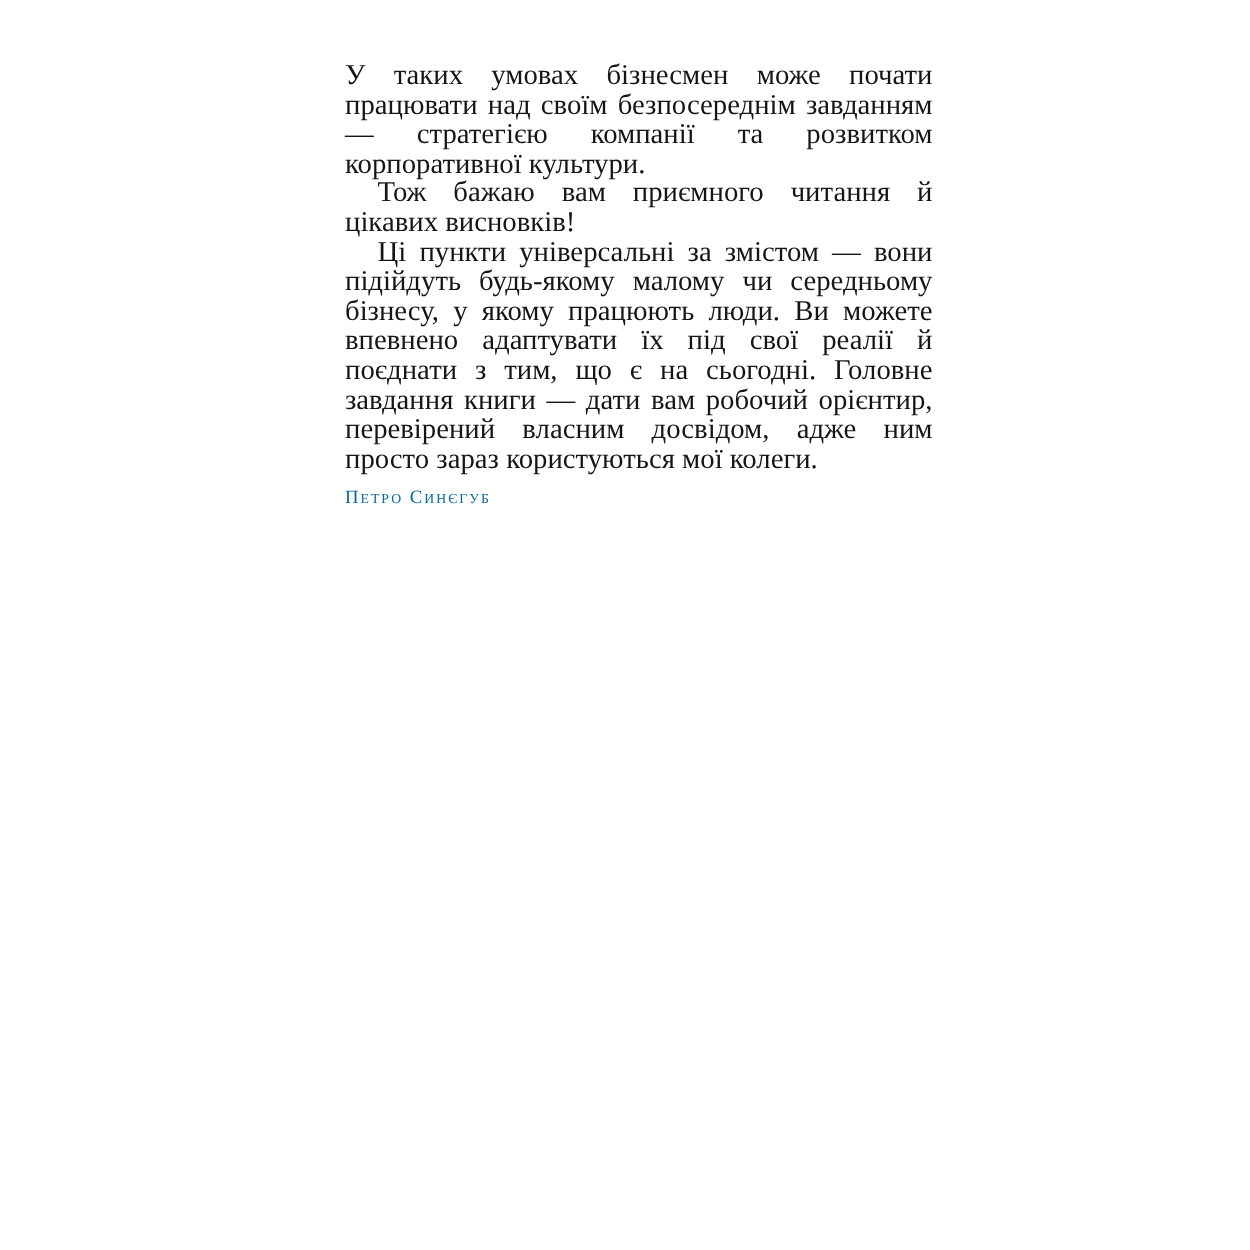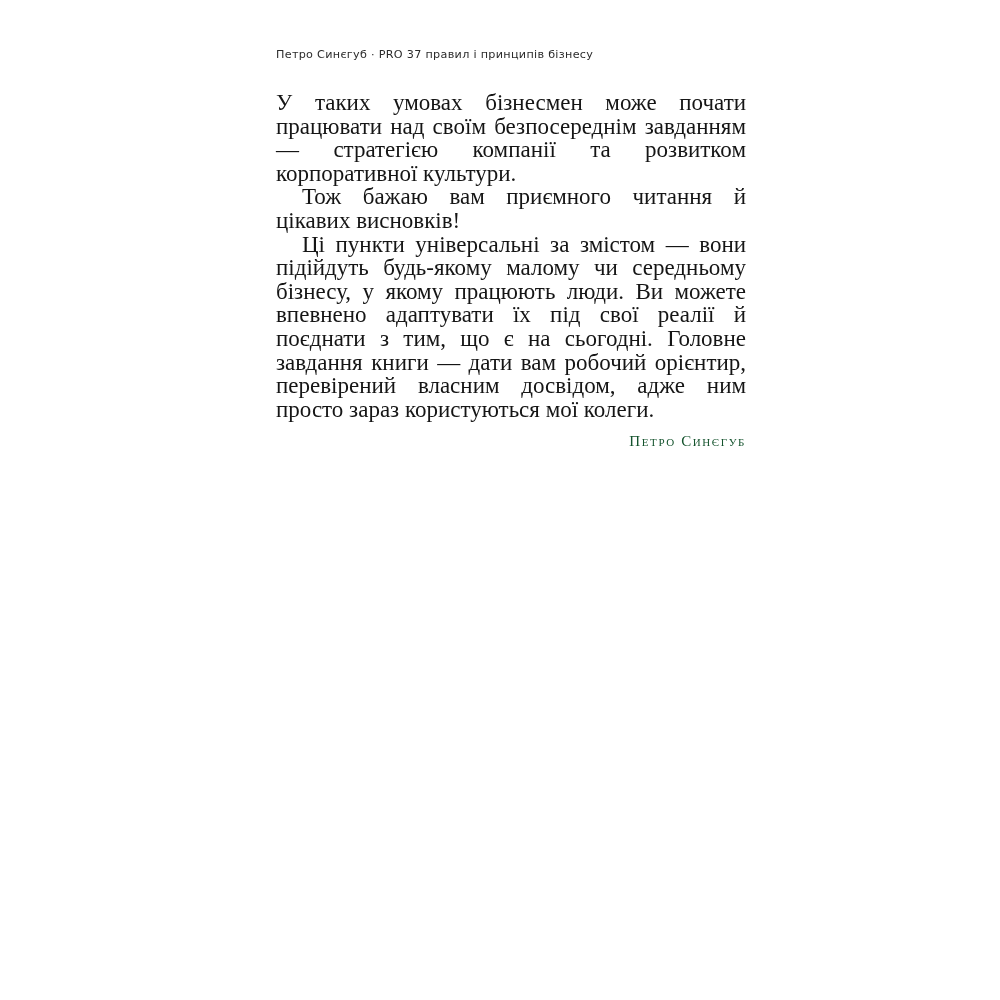--- a/index.html
+++ b/index.html
@@ -42,34 +42,33 @@
   }
   .para {
     margin: 0;
     text-indent: 0;
   }
   .para.indent {
     text-indent: 26px;
   }
   .signature {
     margin-top: 12px;
-    text-align: right;
+    text-align: left;
     font-size: 15px;
     letter-spacing: 1.6px;
-    color: #14532d;
+    color: #0369a1;
     font-variant: small-caps;
   }
 </style>
 </head>
 <body>
 
 <div class="page">
   <div class="content">
 
-    <div class="running-head">Петро Синєгуб · PRO 37 правил і принципів бізнесу</div>
 
     <div class="body-text">
       <p class="para">У таких умовах бізнесмен може почати працювати над своїм безпосереднім завданням — стратегією компанії та розвитком корпоративної культури.</p>
       <p class="para indent">Тож бажаю вам приємного читання й цікавих висновків!</p>
       <p class="para indent">Ці пункти універсальні за змістом — вони підійдуть будь-якому малому чи середньому бізнесу, у якому працюють люди. Ви можете впевнено адаптувати їх під свої реалії й поєднати з тим, що є на сьогодні. Головне завдання книги — дати вам робочий орієнтир, перевірений власним досвідом, адже ним просто зараз користуються мої колеги.</p>
     </div>
 
     <div class="signature">Петро Синєгуб</div>
 
   </div>

